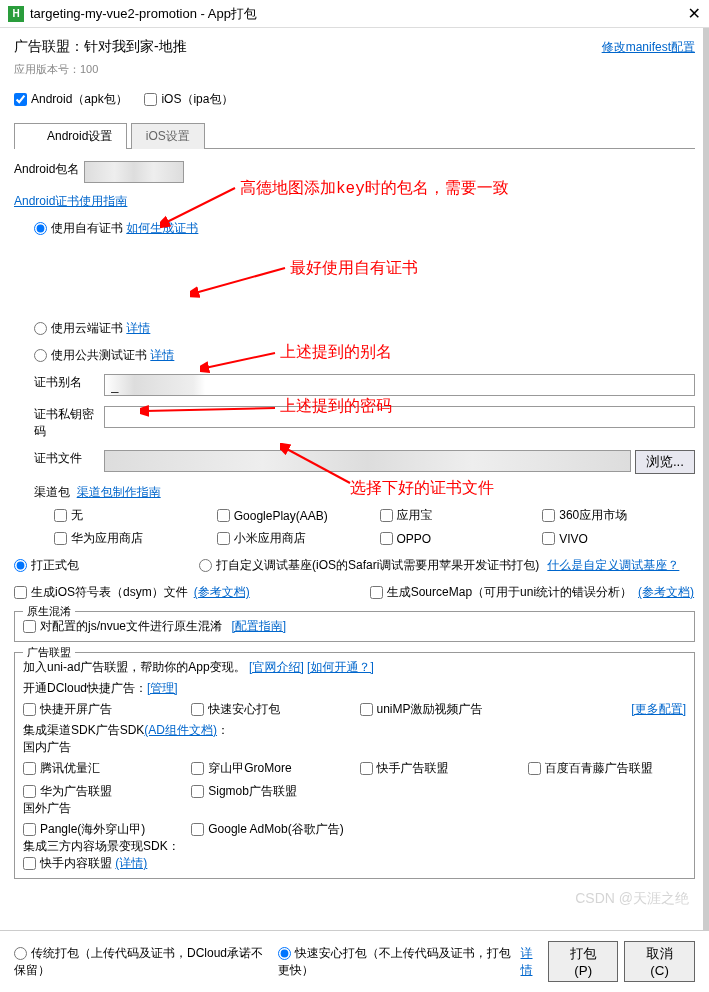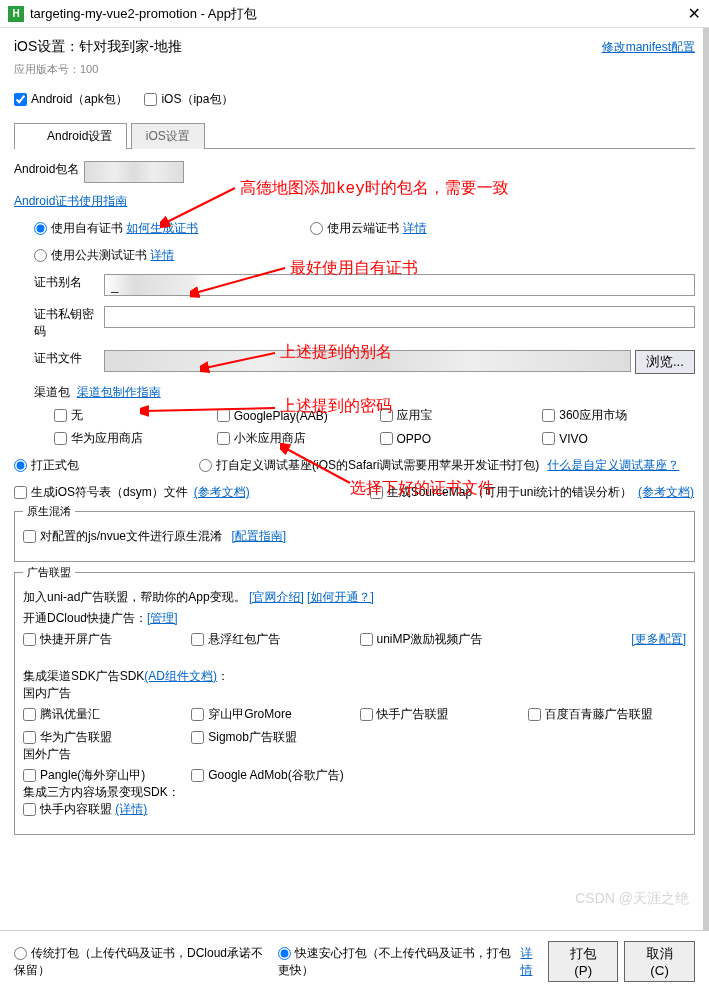--- a/index.html
+++ b/index.html
@@ -18,27 +18,27 @@
 .tabs { border-bottom: 1px solid #999; margin-bottom: 12px; }
 .tab { display: inline-block; padding: 4px 14px; border: 1px solid #999; border-bottom: none; background: #fff; cursor: pointer; position: relative; top: 1px; }
 .tab.inactive { background: #eee; color: #666; }
 .tab.active { background: #fff; padding-left: 32px; }
 .field-row { display: flex; margin-bottom: 10px; }
 .field-label { width: 70px; flex-shrink: 0; }
 .field-input { flex: 1; border: 1px solid #999; padding: 3px 6px; height: 22px; }
 .blurred { background: linear-gradient(90deg, #ddd 0%, #eee 30%, #ddd 50%, #eee 70%, #ddd 100%); color: transparent; }
 .radio { margin-right: 4px; vertical-align: middle; }
 .radio-row { margin-bottom: 10px; }
-.radio-group { display: flex; gap: 112px; }
+.radio-group { display: flex; gap: 83px; flex-direction: column; }
 .indent { margin-left: 20px; }
 .browse-btn { border: 1px solid #666; background: #e8e8f0; padding: 2px 10px; margin-left: 4px; cursor: pointer; }
 .section { margin-top: 10px; }
 .channel-grid { display: grid; grid-template-columns: repeat(4, 1fr); gap: 6px 10px; margin-left: 20px; margin-top: 6px; }
 .channel-item { display: flex; align-items: center; }
-.fieldset { border: 1px solid #999; padding: 16px 8px; margin-top: 10px; position: relative; }
+.fieldset { border: 1px solid #999; padding: 6px 8px; margin-top: 10px; position: relative; }
 .fieldset-label { position: absolute; top: -8px; left: 8px; background: #fff; padding: 0 4px; font-size: 11px; }
 .ad-grid { display: grid; grid-template-columns: repeat(4, 1fr); gap: 6px 10px; margin-top: 4px; }
 .footer { position: absolute; bottom: 0; left: 0; right: 0; border-top: 1px solid #ccc; padding: 10px 14px; display: flex; align-items: center; background: #fff; }
 .footer-btn { border: 1px solid #666; background: #eee; padding: 3px 14px; margin-left: 6px; cursor: pointer; }
 .annotation { position: absolute; color: #ff0000; font-size: 16px; font-weight: normal; pointer-events: none; z-index: 100; font-family: Liberation Mono, monospace; }
 .arrow { position: absolute; pointer-events: none; z-index: 99; }
 .right-edge { position: absolute; right: 0; top: 0; bottom: 0; width: 6px; background: #ccc; }
 .watermark { position: absolute; right: 20px; bottom: 40px; color: rgba(150,150,150,0.4); font-size: 14px; }
 .inline-right { margin-left: auto; }
 </style>
@@ -48,21 +48,21 @@
 <div class="titlebar">
   <div class="logo">H</div>
   <div class="title">targeting-my-vue2-promotion - App打包</div>
   <div class="close">✕</div>
 </div>
 
 <div class="content">
   <div class="right-edge"></div>
 
   <div class="row">
-    <span class="app-name">iOS设置：</span>
+    <span class="app-name">广告联盟：</span>
     <span class="app-name">针对我到家-地推</span>
     <span class="link inline-right">修改manifest配置</span>
   </div>
   <div class="version">
     <span>应用版本号：</span><span>100</span>
   </div>
 
   <div class="platform-row">
     <label><input type="checkbox" class="cb" checked="" style=""><span>Android（apk包）</span></label>
     &nbsp;&nbsp;&nbsp;
@@ -165,25 +165,25 @@
 
   <div class="fieldset">
     <div class="fieldset-label">广告联盟</div>
     <div><span>加入uni-ad广告联盟，帮助你的App变现。</span>
       <span class="link">[官网介绍]</span>
       <span class="link">[如何开通？]</span>
     </div>
     <div style="margin-top:4px"><span>开通DCloud快捷广告：</span><span class="link">[管理]</span></div>
     <div class="ad-grid">
       <label><input type="checkbox" class="cb" style=""><span>快捷开屏广告</span></label>
-      <label><input type="checkbox" class="cb" style=""><span>悬浮红包广告</span></label>
+      <label><input type="checkbox" class="cb" style=""><span>快速安心打包</span></label>
       <label><input type="checkbox" class="cb" style=""><span>uniMP激励视频广告</span></label>
       <span class="link" style="text-align:right">[更多配置]</span>
     </div>
-    <div style="margin-top:20px"><span>集成渠道SDK广告SDK</span><span class="link">(AD组件文档)</span><span>：</span></div>
+    <div style="margin-top:4px"><span>集成渠道SDK广告SDK</span><span class="link">(AD组件文档)</span><span>：</span></div>
     <div>国内广告</div>
     <div class="ad-grid">
       <label><input type="checkbox" class="cb" style=""><span>腾讯优量汇</span></label>
       <label><input type="checkbox" class="cb" style=""><span>穿山甲GroMore</span></label>
       <label><input type="checkbox" class="cb" style=""><span>快手广告联盟</span></label>
       <label><input type="checkbox" class="cb" style=""><span>百度百青藤广告联盟</span></label>
       <label><input type="checkbox" class="cb" style=""><span>华为广告联盟</span></label>
       <label><input type="checkbox" class="cb" style=""><span>Sigmob广告联盟</span></label>
     </div>
     <div>国外广告</div>

